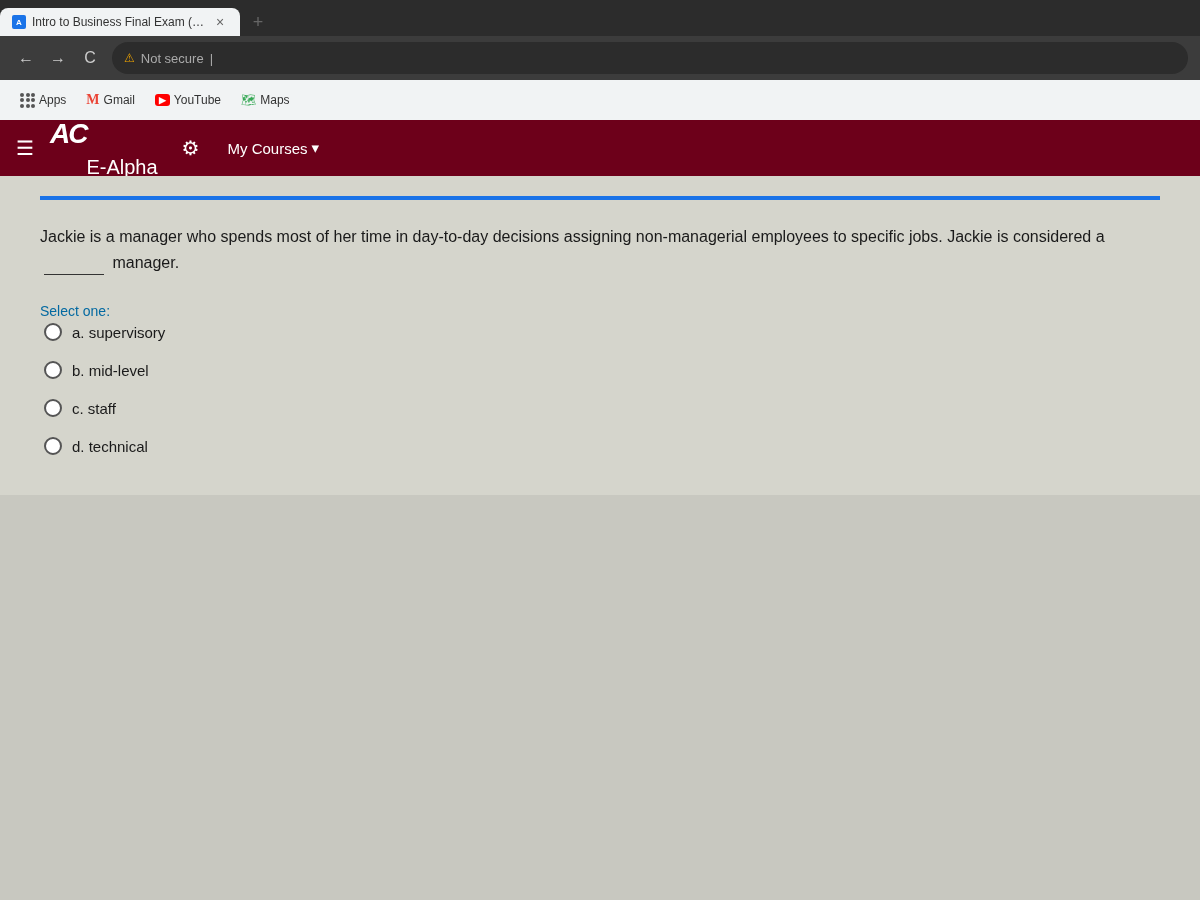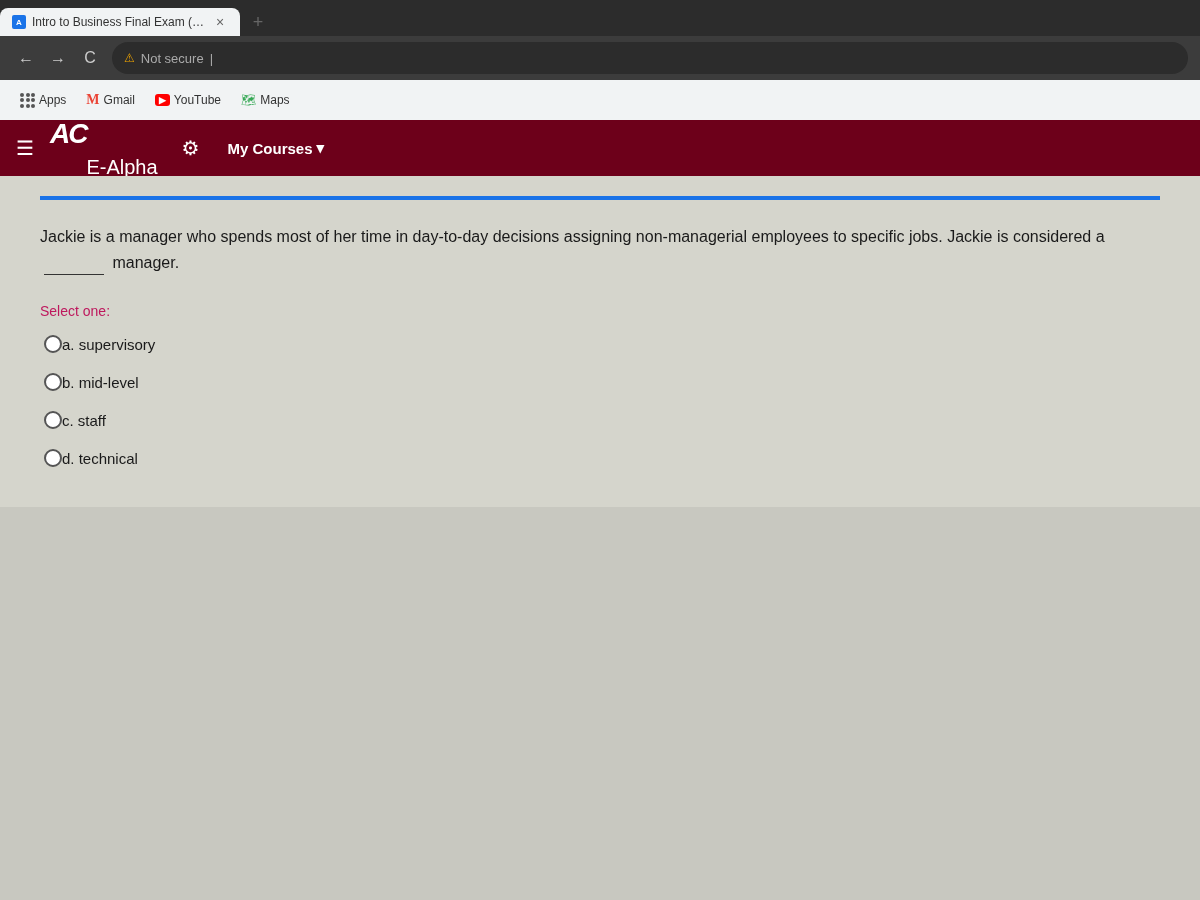--- a/index.html
+++ b/index.html
@@ -227,21 +227,20 @@
     }
     .my-courses-btn {
       display: flex;
       align-items: center;
       gap: 4px;
       color: white;
       font-size: 15px;
       cursor: pointer;
       padding: 6px 12px;
       border-radius: 4px;
-      font-weight: bold;
     }
 
     
     .quiz-area {
       flex: 1;
       background: #c8c8c0;
       padding: 0;
       overflow-y: auto;
       position: relative;
     }
@@ -260,36 +259,36 @@
 
     .question-text {
       font-size: 16px;
       color: #1a1a1a;
       line-height: 1.6;
       margin-bottom: 28px;
     }
 
     .select-one-label {
       font-size: 14px;
-      color: #be185d;
-      margin-bottom: 16px;
+      color: #0369a1;
+      margin-bottom: 4px;
       font-weight: 500;
     }
 
     .options-list {
       display: flex;
       flex-direction: column;
       gap: 20px;
       padding-left: 4px;
     }
 
     .option-item {
       display: flex;
       align-items: center;
-      gap: 0;
+      gap: 10px;
       cursor: pointer;
     }
 
     .radio-circle {
       width: 18px;
       height: 18px;
       border: 2px solid #555;
       border-radius: 50%;
       display: flex;
       align-items: center;

